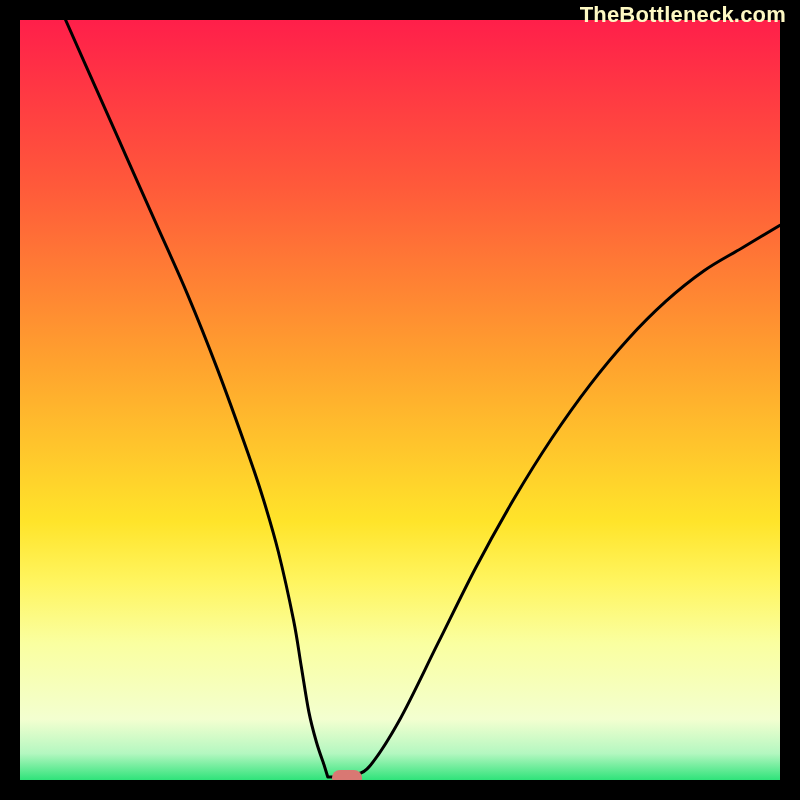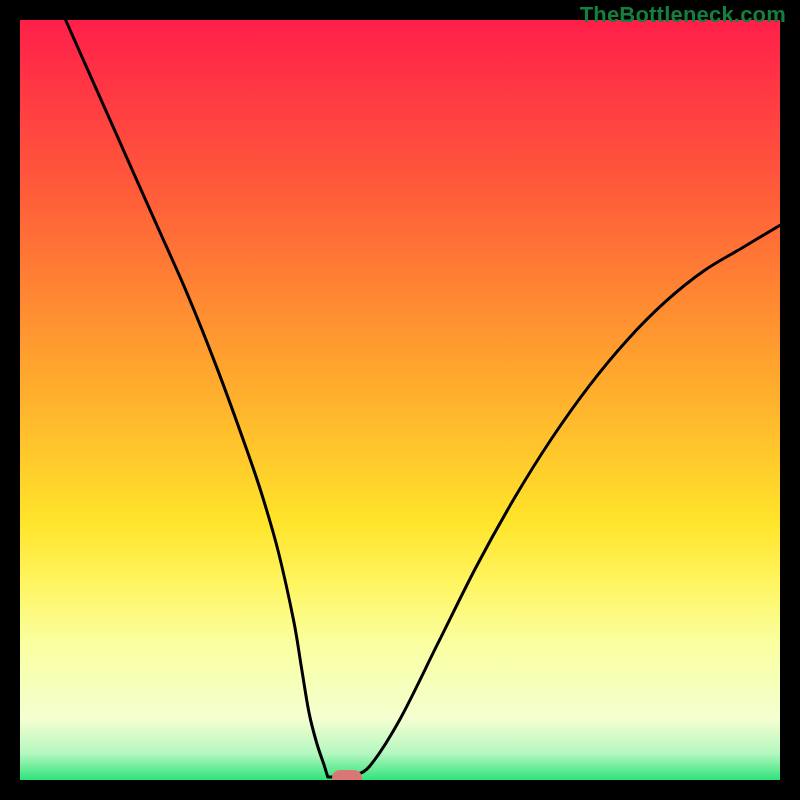--- a/index.html
+++ b/index.html
@@ -16,21 +16,21 @@
     width: 800px;
     height: 800px;
     background: #000000;
   }
   .watermark {
     position: absolute;
     top: 2px;
     right: 14px;
     font-size: 22px;
     font-weight: 600;
-    color: #15803d;
+    color: #fef9c3;
     letter-spacing: 0.2px;
     user-select: none;
     z-index: 50;
   }
   .plot {
     position: absolute;
     left: 20px;
     top: 20px;
     width: 760px;
     height: 760px;

